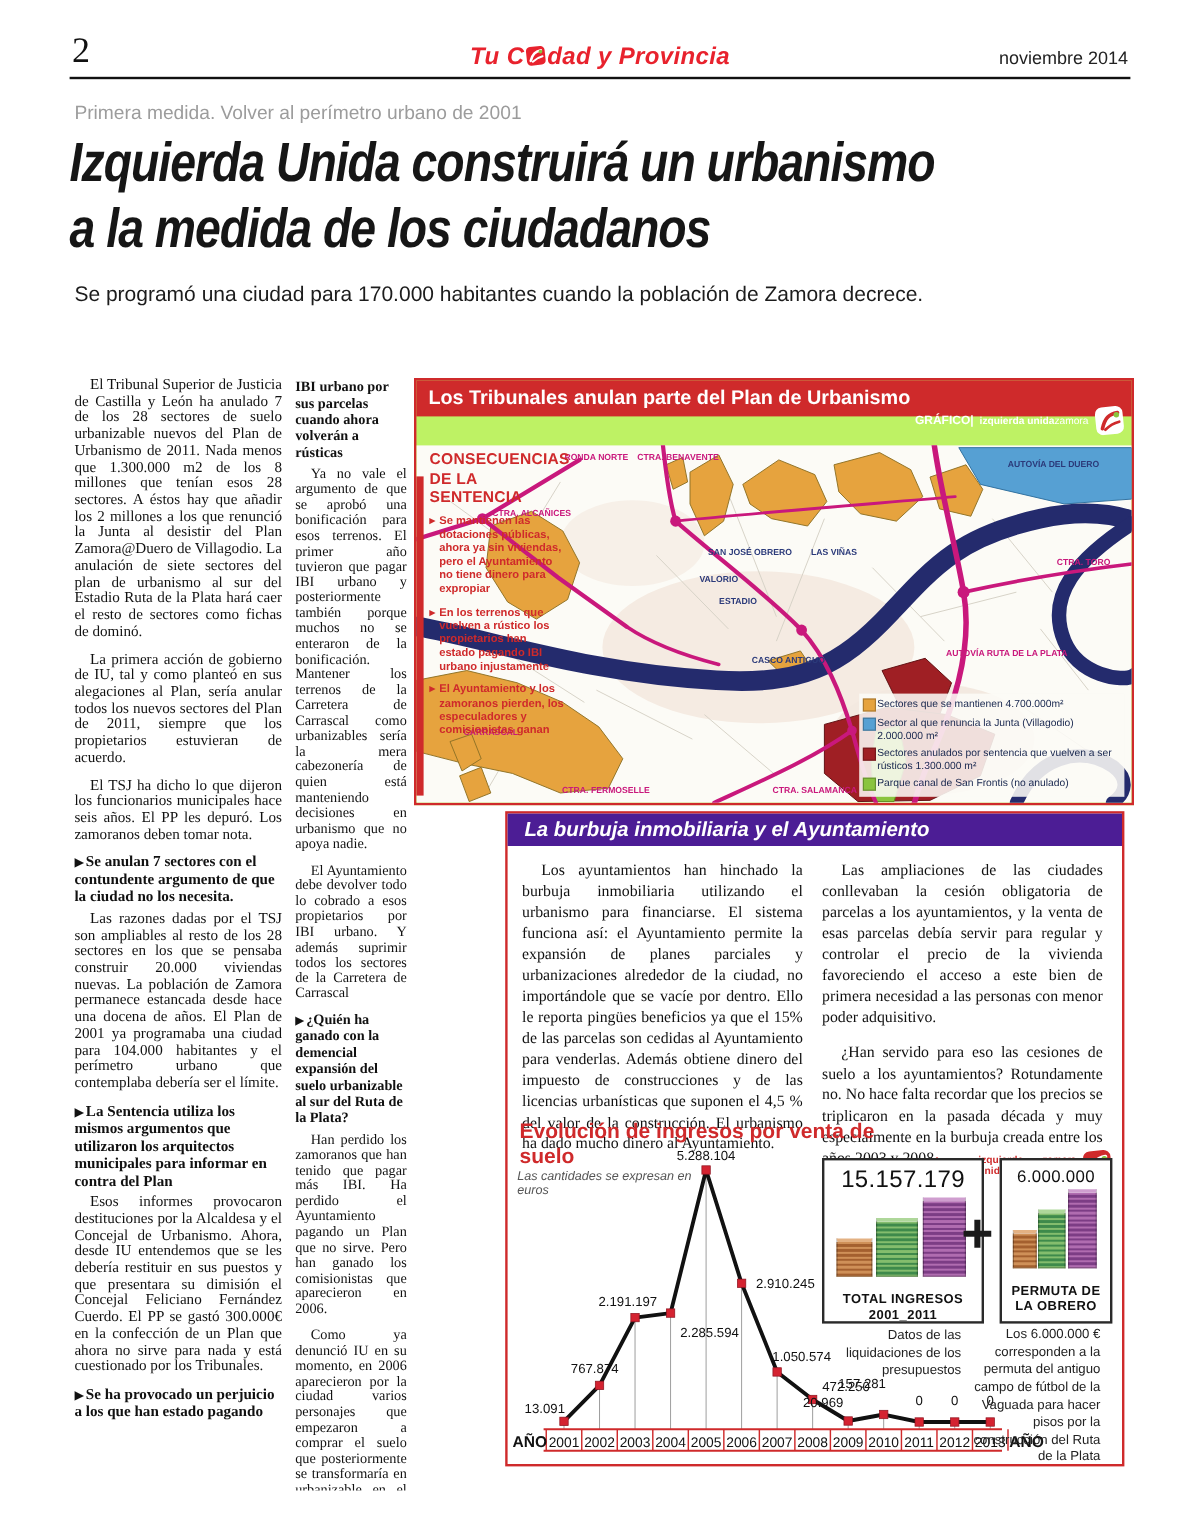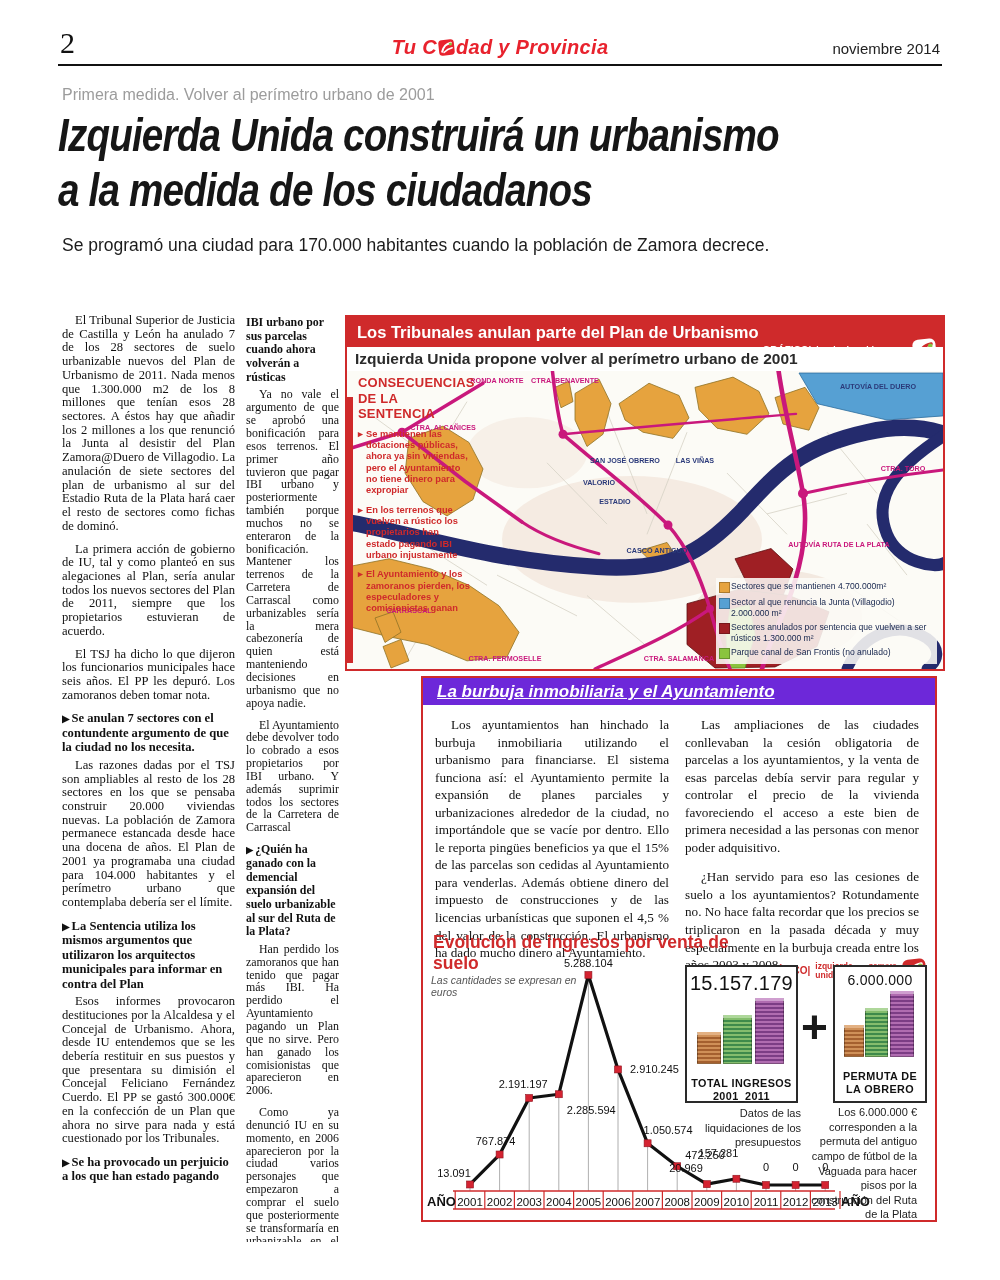--- a/index.html
+++ b/index.html
@@ -48,34 +48,34 @@
   .conseq ul{list-style:none;margin:0;padding:0;}
   .conseq li{position:relative;padding-left:8px;margin-bottom:8px;font-size:9.3px;font-weight:600;line-height:1.22;}
   .conseq li::before{content:"▸";position:absolute;left:0;top:0;}
   .legend{position:absolute;right:6px;bottom:5px;width:216px;background:rgba(252,251,246,.88);
           padding:3px 2px 1px 3px;font:400 8.6px/1.22 "Liberation Sans",sans-serif;color:#16254d;}
   .lg-item{display:flex;gap:1px;margin-bottom:4px;align-items:flex-start;}
   .lg-sw{width:11px;height:11px;flex:none;border:1px solid rgba(0,0,0,.25);box-sizing:border-box;margin-top:1px;}
   
   .bubble-box{position:absolute;left:421px;top:676px;width:516px;height:546px;border:2px solid #cf2a2b;
               box-sizing:border-box;background:#fff;}
-  .bubble-title{position:absolute;left:0;right:0;top:0;height:27px;background:#6d28d9;color:#fff;
-                font:700 italic 17px/27px "Liberation Sans",sans-serif;padding-left:14px;text-decoration:underline;}
+  .bubble-title{position:absolute;left:0;right:0;top:0;height:27px;background:#4c1d95;color:#fff;
+                font:700 italic 17px/27px "Liberation Sans",sans-serif;padding-left:14px;}
   .bubble-cols{position:absolute;left:12px;right:16px;top:38px;display:flex;gap:16px;
                font:400 13.2px/1.33 "Liberation Serif",serif;text-align:justify;}
   .bubble-cols>div{flex:1;}
   .bubble-cols p{margin:0 0 12px 0;text-indent:16px;}
   .chart-head{position:absolute;left:10px;right:8px;top:244px;display:flex;align-items:center;justify-content:space-between;}
   .chart-title{font:700 17.5px "Liberation Sans",sans-serif;color:#cf2a2b;}
   .credit-red{color:#cf2a2b;}
   .chart-note{position:absolute;left:8px;top:296px;width:170px;
               font:italic 400 10.5px "Liberation Sans",sans-serif;color:#555;}
   #chart-svg{position:absolute;left:2px;top:277px;width:450px;height:262px;}
   .tbox{position:absolute;border:2px solid #2a2a2a;background:#fff;box-sizing:border-box;text-align:center;}
-  .tbox1{left:262px;top:287px;width:113px;height:138px;}
+  .tbox1{left:262px;top:287px;width:135px;height:138px;}
   .tbox2{left:410px;top:287px;width:94px;height:138px;}
   .tbox .val{font:400 20px "Liberation Sans",sans-serif;color:#111;margin-top:5px;letter-spacing:.3px;}
   .tbox2 .val{font-size:14px;}
   .tbox .lbl{font:600 10.8px/1.2 "Liberation Sans",sans-serif;color:#111;letter-spacing:.4px;margin-top:13px;}
   .money{position:relative;height:66px;margin:3px 8px 0 8px;}
   .stack{position:absolute;bottom:0;border:1px solid rgba(0,0,0,.28);box-sizing:border-box;}
   .s1{left:2%;width:26%;height:48%;background:repeating-linear-gradient(180deg,#cf9058 0 2px,#a4602f 2px 4px);border-top:3px solid #e3b183;}
   .s2{left:30%;width:31%;height:75%;background:repeating-linear-gradient(180deg,#84bd6d 0 2px,#3e8a4b 2px 4px);border-top:3px solid #aed79a;}
   .s3{left:64%;width:32%;height:100%;background:repeating-linear-gradient(180deg,#b06cb0 0 2px,#7c3d85 2px 4px);border-top:3px solid #cf9ecf;}
   .plus{position:absolute;left:378px;top:322px;font:700 46px "Liberation Sans",sans-serif;color:#1a1a1a;}
@@ -133,21 +133,20 @@
             <span>zamora</span>
           </span>
         <span class="iu-logo"><svg viewBox="0 0 26 26">
               <rect x="1" y="1" width="24" height="24" rx="6" fill="#fff" transform="rotate(-6 13 13)"></rect>
               <path d="M7 20 C9 11 12.5 7.5 20 6" stroke="#cf2a2b" stroke-width="3.2" fill="none" stroke-linecap="round"></path>
               <path d="M9.5 21 C13.5 17 17.5 15 21.5 14" stroke="#cf2a2b" stroke-width="2.4" fill="none" stroke-linecap="round"></path>
               <circle cx="19" cy="8" r="2.4" fill="#8ac43e"></circle>
             </svg></span>
       </div>
     </div>
-    <div class="map-sub">Izquierda Unida propone volver al perímetro urbano de 2001</div>
     <div class="map-canvas">
       <svg viewBox="0 0 596 292" preserveAspectRatio="none">
         <rect x="0" y="0" width="596" height="292" fill="#fcfbf6"></rect>
         <ellipse cx="285" cy="165" rx="130" ry="62" fill="#f5ebe2"></ellipse>
         <ellipse cx="430" cy="240" rx="85" ry="45" fill="#f3e9e0"></ellipse>
         <ellipse cx="180" cy="80" rx="60" ry="35" fill="#f7f0e8"></ellipse>
         <g stroke="#d6d2c6" stroke-width="0.8" fill="none">
           <path d="M20,40 L90,90"></path>
             <path d="M120,30 L70,110"></path>
             <path d="M260,40 L300,140"></path>

